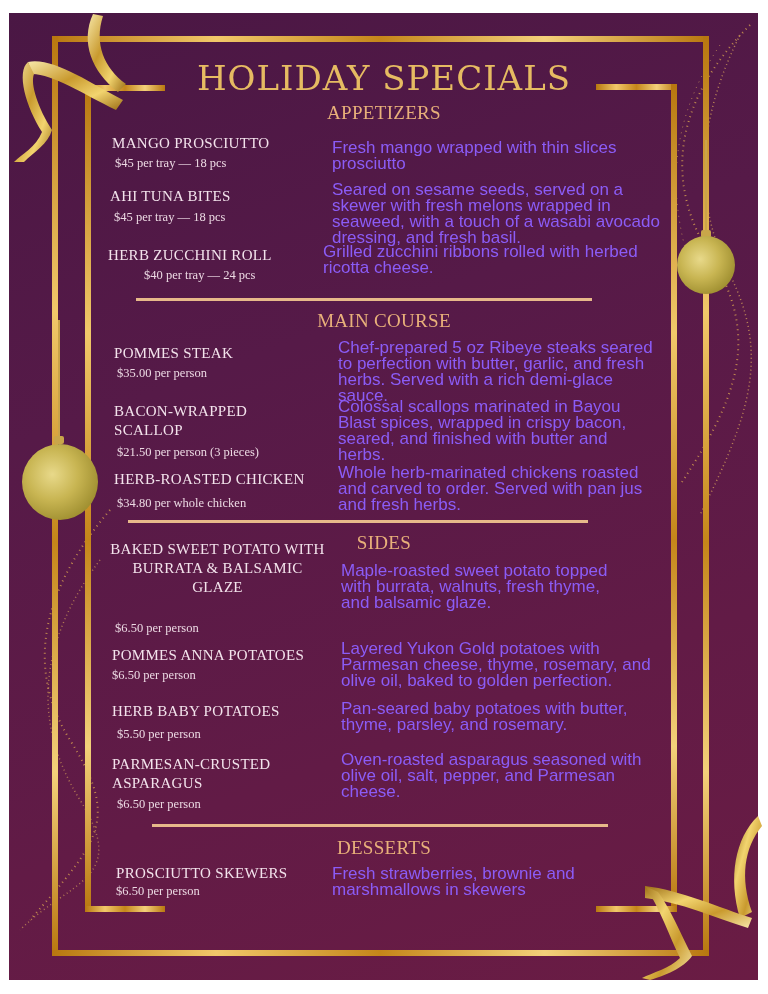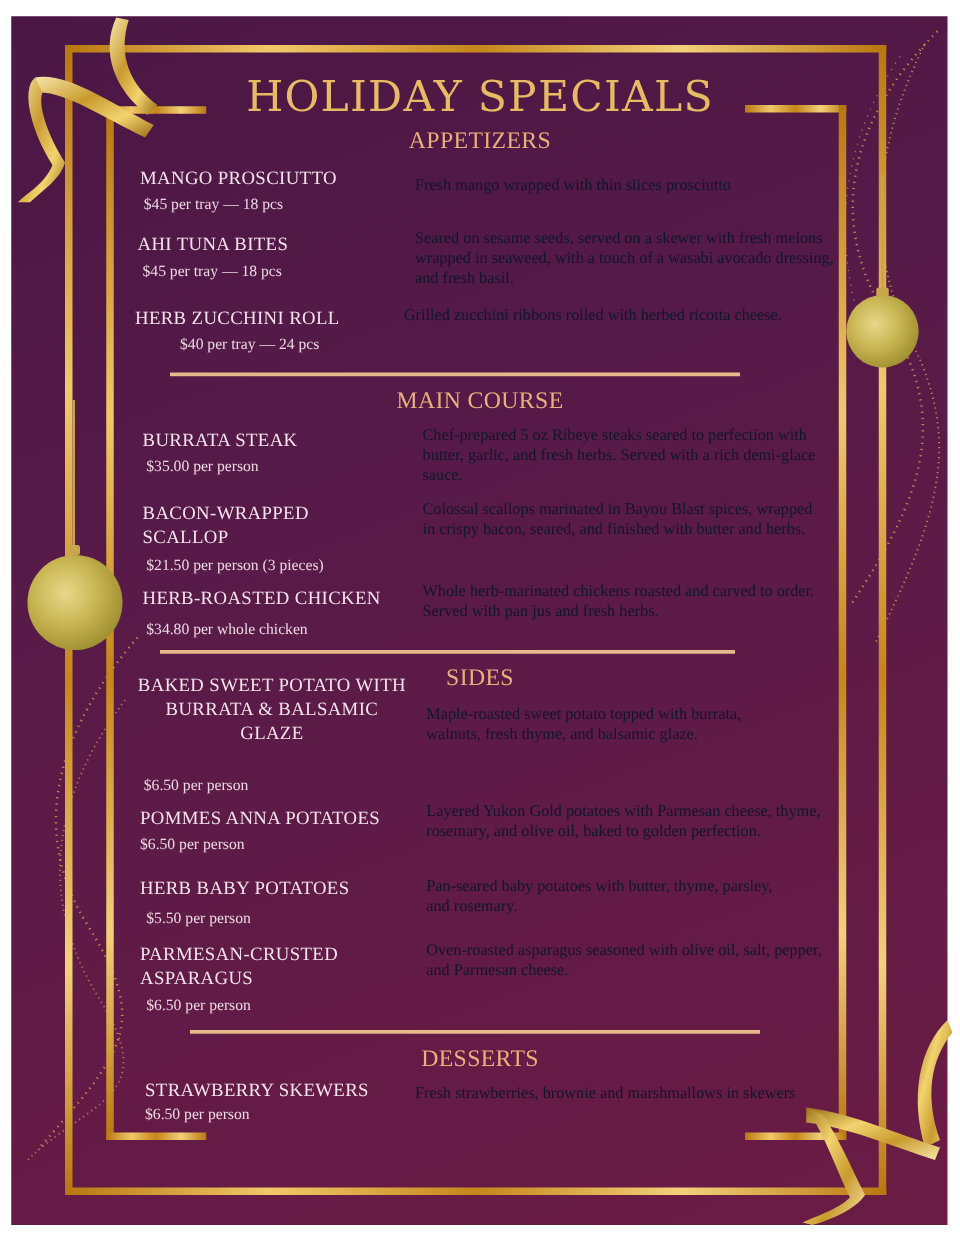--- a/index.html
+++ b/index.html
@@ -12,21 +12,21 @@
   .gold-v { position:absolute; width:6px;
             background: linear-gradient(180deg, #b8770f 0%, #f1c86a 30%, #c5861a 55%, #f3d07a 80%, #b8770f 100%); }
   .divider { position:absolute; height:3px; background:#e7b98a; }
   .title { position:absolute; left:0; width:768px; top:58px; text-align:center;
            color:#e6bb62; font-family:"DejaVu Serif", serif; font-size:34px; letter-spacing:1px; }
   .section { position:absolute; left:0; width:768px; text-align:center; color:#e8b07a;
              font-family:"Liberation Serif", serif; font-size:19px; letter-spacing:0.3px; }
   .name { position:absolute; color:#f3e3ec; font-family:"Liberation Serif", serif; font-size:15px;
           letter-spacing:0.3px; line-height:19px; }
   .price { position:absolute; color:#ecd9e3; font-family:"Liberation Serif", serif; font-size:12.5px; }
-  .desc { position:absolute; color:#0f172a; font-family:Liberation Serif, serif; font-size:13px;
+  .desc { position:absolute; color:#8b5cf6; font-family:Liberation Sans, sans-serif; font-size:17px;
           line-height:16px; }
   .ornament { position:absolute; border-radius:50%;
               background: radial-gradient(circle at 40% 40%, #e8d98a 0%, #c8b552 40%, #9a8a2c 80%, #7a6c20 100%); }
   .cap { position:absolute; width:10px; height:8px; background:#c9a64a; border-radius:2px; }
   .string { position:absolute; width:2px; background:#caa44a; }
 </style>
 </head>
 <body>
 
 <div class="page"></div>
@@ -102,21 +102,21 @@
 <div class="desc" style="left:332px; top:182px; width:335px;">Seared on sesame seeds, served on a skewer with fresh melons wrapped in seaweed, with a touch of a wasabi avocado dressing, and fresh basil.</div>
 
 <div class="name" style="left:108px; top:246px;">HERB ZUCCHINI ROLL</div>
 <div class="price" style="left:115px; top:268px;margin-left:29px;">$40 per tray — 24 pcs</div>
 <div class="desc" style="left:323px; top:244px; width:320px;">Grilled zucchini ribbons rolled with herbed ricotta cheese.</div>
 
 <div class="divider" style="left:136px; top:298px; width:456px;"></div>
 
 <div class="section" style="top:310px;">MAIN COURSE</div>
 
-<div class="name" style="left:114px; top:344px;">BURRATA STEAK</div>
+<div class="name" style="left:114px; top:344px;">POMMES STEAK</div>
 <div class="price" style="left:117px; top:366px;">$35.00 per person</div>
 <div class="desc" style="left:338px; top:340px; width:325px;">Chef-prepared 5 oz Ribeye steaks seared to perfection with butter, garlic, and fresh herbs. Served with a rich demi-glace sauce.</div>
 
 <div class="name" style="left:114px; top:402px; width:180px;">BACON-WRAPPED SCALLOP</div>
 <div class="price" style="left:117px; top:445px;">$21.50 per person (3 pieces)</div>
 <div class="desc" style="left:338px; top:399px; width:320px;">Colossal scallops marinated in Bayou Blast spices, wrapped in crispy bacon, seared, and finished with butter and herbs.</div>
 
 <div class="name" style="left:114px; top:470px;">HERB-ROASTED CHICKEN</div>
 <div class="price" style="left:117px; top:496px;">$34.80 per whole chicken</div>
 <div class="desc" style="left:338px; top:465px; width:320px;">Whole herb-marinated chickens roasted and carved to order. Served with pan jus and fresh herbs.</div>
@@ -138,15 +138,15 @@
 <div class="desc" style="left:341px; top:701px; width:290px;">Pan-seared baby potatoes with butter, thyme, parsley, and rosemary.</div>
 
 <div class="name" style="left:112px; top:755px; width:185px;">PARMESAN-CRUSTED ASPARAGUS</div>
 <div class="price" style="left:117px; top:797px;">$6.50 per person</div>
 <div class="desc" style="left:341px; top:752px; width:325px;">Oven-roasted asparagus seasoned with olive oil, salt, pepper, and Parmesan cheese.</div>
 
 <div class="divider" style="left:152px; top:824px; width:456px;"></div>
 
 <div class="section" style="top:837px;">DESSERTS</div>
 
-<div class="name" style="left:116px; top:864px;">STRAWBERRY SKEWERS</div>
+<div class="name" style="left:116px; top:864px;">PROSCIUTTO SKEWERS</div>
 <div class="price" style="left:116px; top:884px;">$6.50 per person</div>
 <div class="desc" style="left:332px; top:866px; width:310px;">Fresh strawberries, brownie and marshmallows in skewers</div>
 
 </body></html>

